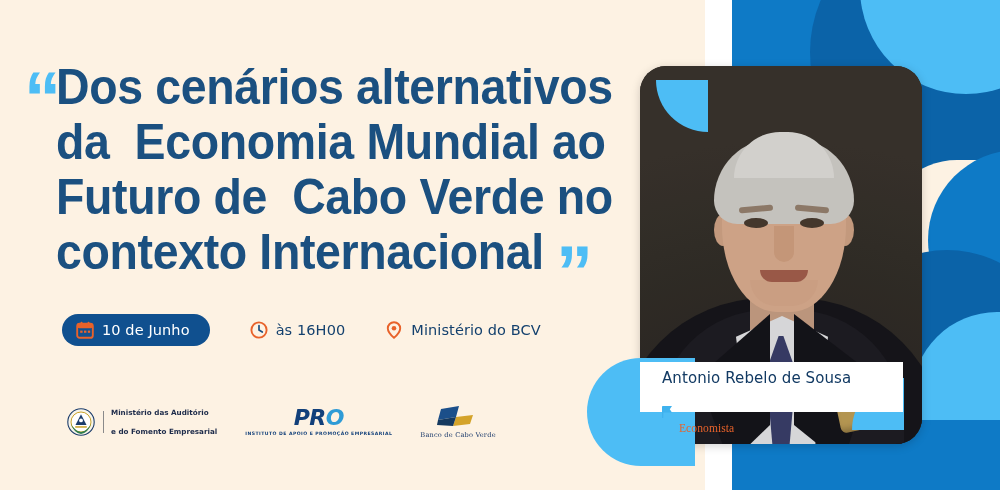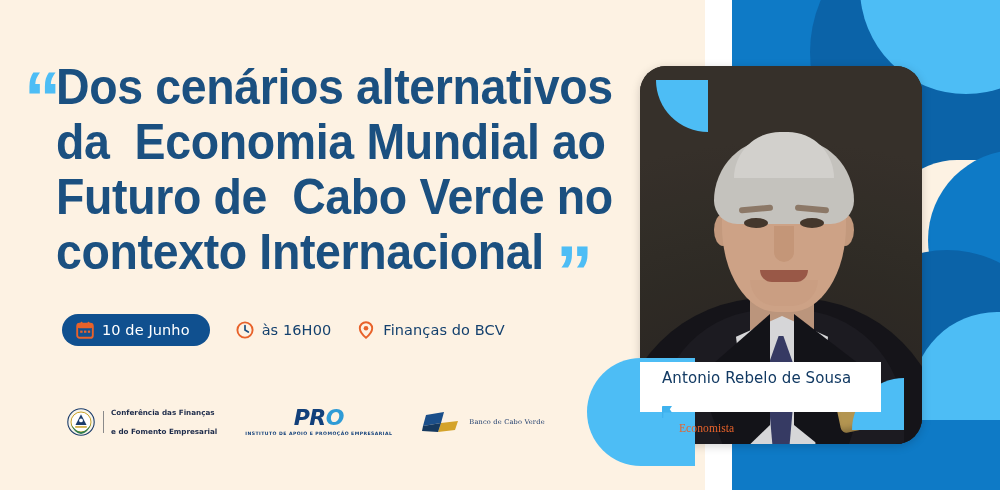--- a/index.html
+++ b/index.html
@@ -136,21 +136,21 @@
     border-radius:52px 0 0 0;
   }
 
   
   .name-halfcircle {
     position:absolute; left:587px; top:358px; width:108px; height:108px;
     background:#4DBDF5;
     border-radius:54px 0 0 54px;
   }
   .name-card {
-    position:absolute; left:640px; top:362px; width:241px; height:50px;
+    position:absolute; left:640px; top:362px; width:263px; height:50px;
     background:#FFFFFF;
     padding:7px 0 0 22px;
   }
   .name-text {
     font-size:15px; color:#123A63; letter-spacing:.1px; white-space:nowrap;
     font-family:"DejaVu Sans", sans-serif; font-weight:400;
   }
   .role-row { display:flex; align-items:center; gap:6px; margin-top:3px; }
   .flag-icon { width:11px; height:12px; display:block; }
   .role-text {
@@ -182,21 +182,21 @@
     font-family:"Liberation Sans Narrow","Liberation Sans", sans-serif;
     font-size:50px; font-weight:700; line-height:55px;
     color:#1B5080; letter-spacing:-0.4px;
     transform:scaleX(.93); transform-origin:left top;
   }
   .headline .ln { display:block; white-space:pre; }
 
   
   .meta-row {
     position:absolute; left:62px; top:314px;
-    display:flex; align-items:center; gap:26px;
+    display:flex; align-items:center; gap:40px;
   }
   .meta-pill {
     display:flex; align-items:center; gap:8px;
     background:#10508F; color:#fff;
     border-radius:18px; padding:7px 20px 7px 14px;
   }
   .meta-item { display:flex; align-items:center; gap:8px; }
   .meta-label {
     font-family:"DejaVu Sans", sans-serif; font-size:14.5px; font-weight:400;
     color:#14416E; white-space:nowrap; letter-spacing:.1px;
@@ -220,21 +220,21 @@
   .pro-word { display:flex; align-items:center; }
   .pro-main {
     font-family:"DejaVu Sans", sans-serif; font-weight:700; font-size:22px;
     color:#12407A; letter-spacing:-.5px; line-height:1;font-style:italic;
   }
   .pro-o { color:#2E9BD6; }
   .pro-sub {
     font-family:"DejaVu Sans", sans-serif; font-size:4.6px; font-weight:700;
     color:#12407A; letter-spacing:.45px; margin-top:2px;
   }
-  .logo-bcv { display:flex; flex-direction:row; align-items:center; gap:3px; }
+  .logo-bcv { display:flex; flex-direction:column; align-items:center; gap:3px; }
   .bcv-mark { width:46px; height:24px; display:block; }
   .bcv-txt {
     font-family:"DejaVu Serif", serif; font-size:6.6px; color:#1b3a6b; letter-spacing:.2px;
   }
 </style>
 </head>
 <body>
 
 <div id="poster">
 
@@ -333,41 +333,41 @@
       <span class="meta-label">às 16H00</span>
     </div>
 
     <div class="meta-item">
       <span>
         <svg class="meta-ico" viewBox="0 0 18 18" xmlns="http://www.w3.org/2000/svg">
           <path d="M9 1.2 c-3.5 0-6.2 2.7-6.2 6.1 0 4.4 6.2 9.5 6.2 9.5 s6.2-5.1 6.2-9.5 c0-3.4-2.7-6.1-6.2-6.1 z" fill="none" stroke="#E8622A" stroke-width="1.9"></path>
           <circle cx="9" cy="7.3" r="2.3" fill="#E8622A"></circle>
         </svg>
       </span>
-      <span class="meta-label">Finanças do BCV</span>
+      <span class="meta-label">Ministério do BCV</span>
     </div>
 
   </div>
 
   <div class="logos">
 
     <div class="logo-min">
       <span>
         <svg class="min-crest" viewBox="0 0 30 30" xmlns="http://www.w3.org/2000/svg">
           <circle cx="15" cy="15" r="13.2" fill="#f7f4ea" stroke="#1b3c6b" stroke-width="1.1"></circle>
           <circle cx="15" cy="15" r="10" fill="#ffffff" stroke="#c9a227" stroke-width="1"></circle>
           <path d="M15 7.2 L20.5 18 H9.5 Z" fill="#1b3c6b"></path>
           <circle cx="15" cy="13.4" r="1.9" fill="#ffffff"></circle>
           <path d="M5 17 q4 7 10 8 q6-1 10-8 q-3 9-10 10 q-7-1-10-10 z" fill="#2e7d4f"></path>
           <rect x="9.2" y="19.2" width="11.6" height="1.5" fill="#c9a227"></rect>
         </svg>
       </span>
       <div class="min-div"></div>
       <div class="min-txt">
-        <div>Conferência das Finanças</div>
+        <div>Ministério das Auditório</div>
         <div>e do Fomento Empresarial</div>
       </div>
     </div>
 
     <div class="logo-pro">
       <div class="pro-word">
         <span class="pro-main">PR</span>
         <span class="pro-main pro-o">O</span>
       </div>
       <div class="pro-sub">INSTITUTO DE APOIO E PROMOÇÃO EMPRESARIAL</div>

